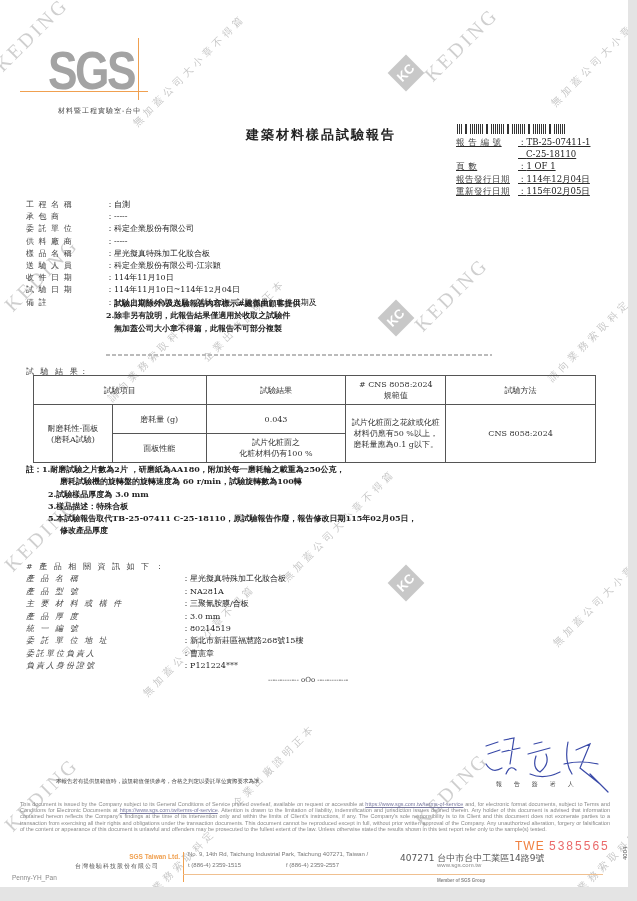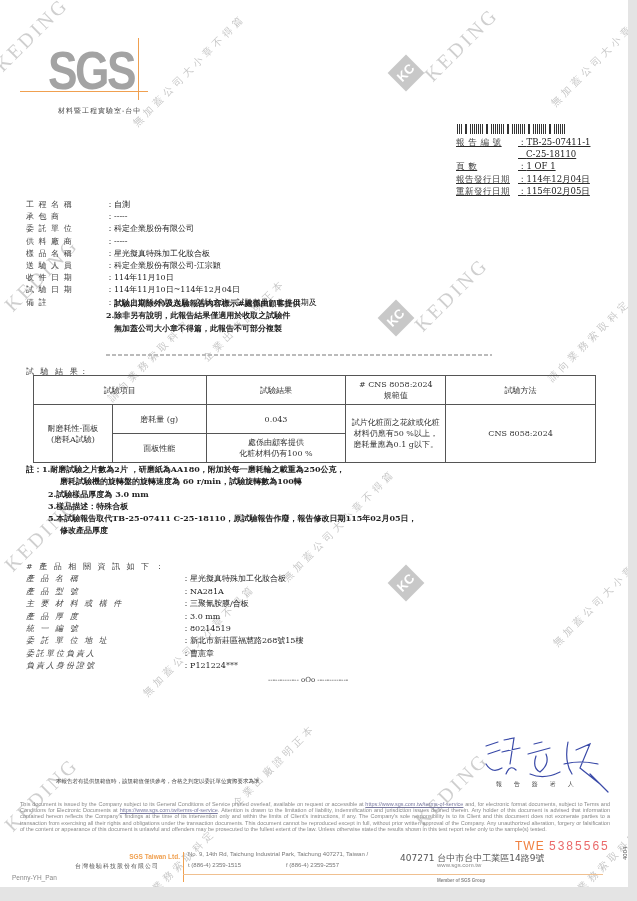--- a/index.html
+++ b/index.html
@@ -120,20 +120,21 @@
   <div class="wm-kd" style="left:410px;top:815px;">KEDING</div>
   <div class="wm" style="left:230px;top:800px;">企業出廠證明正本</div>
   <div class="wm" style="left:130px;top:905px;">請向業務索取科定</div>
   <div class="wm" style="left:555px;top:905px;">請向業務索取科定</div>
 
   <div class="abs logo-sgs">SGS</div>
   <div class="abs logo-hline"></div>
   <div class="abs logo-vline"></div>
   <div class="abs logo-sub">材料暨工程實驗室-台中</div>
 
+  <div class="abs title">建築材料樣品試驗報告</div>
 
   <div class="abs barcode"></div>
   <div class="abs meta">
     <div class="row">
         <span class="k">報 告 編 號</span>
         <span>：</span>
         <span class="v">TB-25-07411-1</span>
       </div>
     <div class="row">
         <span class="k"></span>
@@ -241,21 +242,21 @@
       <td rowspan="2">
             <div>試片化粧面之花紋或化粧</div>
             <div>材料仍應有50 %以上，</div>
             <div>磨耗量應為0.1 g以下。</div>
           </td>
       <td rowspan="2">CNS 8058:2024</td>
     </tr>
     <tr class="r2">
       <td>面板性能</td>
       <td>
-            <div>處係由顧客提供</div>
+            <div>試片化粧面之</div>
             <div>化粧材料仍有100 %</div>
           </td>
     </tr>
   </tbody>
     </table>
 
   <div class="abs footnotes">
     <div><span>註：</span><span>1.耐磨試驗之片數為2片 ，研磨紙為AA180，附加於每一磨耗輪之載重為250公克，</span></div>
     <div class="ind">磨耗試驗機的旋轉盤的旋轉速度為 60 r/min，試驗旋轉數為100轉</div>
     <div class="ind2">2.試驗樣品厚度為 3.0 mm</div>

